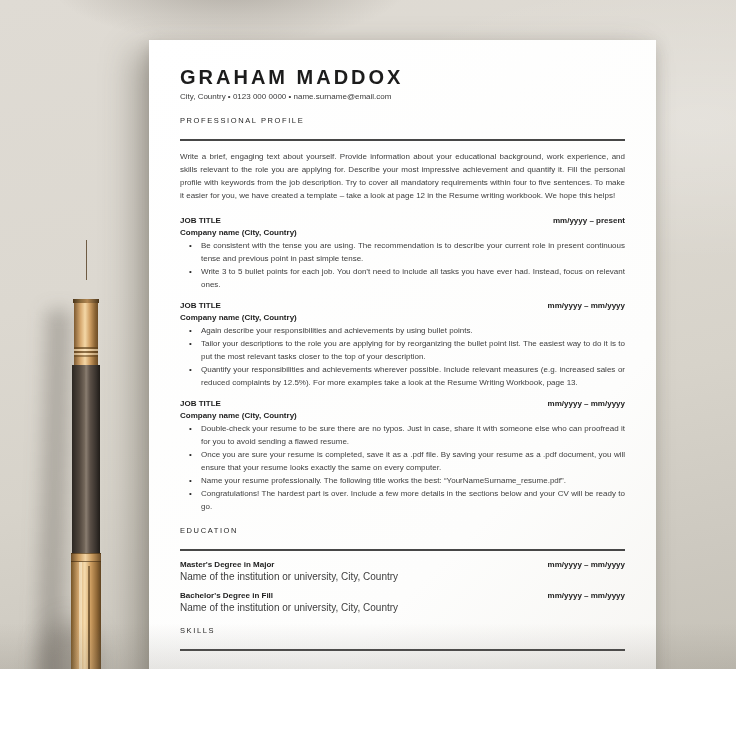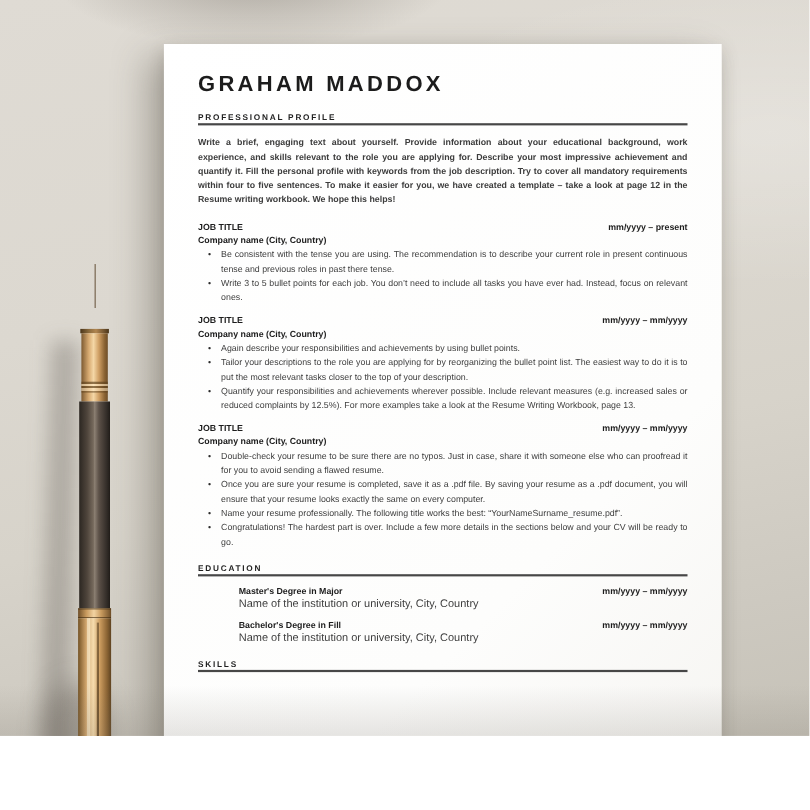--- a/index.html
+++ b/index.html
@@ -96,41 +96,41 @@
   }
 
   .resume-name {
     font-size: 20px; font-weight: bold; letter-spacing: 3px; color: #1c1c1c;
     line-height: 23px;
   }
   .contact-line { font-size: 8px; color: #3a3a3a; line-height: 12px; margin-top: 2px; }
 
   .section { margin-top: 13px; }
   .section-heading {
-    font-size: 7.5px; font-weight: bold; letter-spacing: 1.6px; color: #1f1f1f;
-    padding-bottom: 1px; border-bottom: 2px solid #474747;
+    font-size: 7.5px; font-weight: normal; letter-spacing: 1.6px; color: #1f1f1f;
+    padding-bottom: 14px; border-bottom: 2px solid #474747;
   }
   .body-text {
     font-size: 8px; line-height: 13px; text-align: justify; color: #3d3d3d;
   }
-  .profile-text { margin-top: 9px; font-weight: bold; }
+  .profile-text { margin-top: 9px; }
 
   .job { margin-top: 9px; }
   .row-between { display: flex; justify-content: space-between; align-items: baseline; }
   .job-title, .job-dates, .company-name, .degree-title, .degree-dates {
     font-size: 8px; font-weight: bold; color: #1d1d1d; line-height: 12px;
   }
   .company-name { line-height: 11px; }
   .bullet-list { list-style: none; margin: 1px 0 0 9px; }
   .bullet-list li { position: relative; padding-left: 12px; }
   .bullet-list li::before {
     content: "\2022"; position: absolute; left: 0; top: 0; color: #2a2a2a; font-size: 8px;
   }
 
-  .degree { margin-top: 8px; margin-left: 37px; }
+  .degree { margin-top: 8px; }
   .institution { font-size: 10px; line-height: 11px; color: #3d3d3d; }
 
   
   .watermark {
     position: absolute; left: 320px; top: 693px; width: 110px; text-align: center;
     color: rgba(255,255,255,0.5); font-size: 17px; font-weight: bold;
     text-shadow: 0 0 4px rgba(255,255,255,0.25);
   }
   .watermark-bar {
     margin: 4px auto 0 auto; width: 92px; height: 7px;
@@ -151,36 +151,37 @@
     <div class="pen-grip"></div>
     <div class="pen-barrel"></div>
     <div class="pen-mid-ring"></div>
     <div class="pen-cap"></div>
     <div class="pen-finial"></div>
   </div>
 
   <div class="paper">
 
     <div class="resume-name">GRAHAM MADDOX</div>
+    <div class="contact-line">City, Country • 0123 000 0000 • name.surname@email.com</div>
 
     <div class="section">
       <div class="section-heading">PROFESSIONAL PROFILE</div>
       <div class="body-text profile-text">Write a brief, engaging text about yourself. Provide information about your educational background, work experience, and skills relevant to the role you are applying for. Describe your most impressive achievement and quantify it. Fill the personal profile with keywords from the job description. Try to cover all mandatory requirements within four to five sentences. To make it easier for you, we have created a template – take a look at page 12 in the Resume writing workbook. We hope this helps!</div>
     </div>
 
     <div class="section">
 
       <div class="job">
         <div class="row-between">
           <span class="job-title">JOB TITLE</span>
           <span class="job-dates">mm/yyyy – present</span>
         </div>
         <div class="company-name">Company name (City, Country)</div>
         <ul class="bullet-list body-text">
-          <li>Be consistent with the tense you are using. The recommendation is to describe your current role in present continuous tense and previous roles in past there tense.</li>
+          <li>Be consistent with the tense you are using. The recommendation is to describe your current role in present continuous tense and previous point in past simple tense.</li>
           <li>Write 3 to 5 bullet points for each job. You don’t need to include all tasks you have ever had. Instead, focus on relevant ones.</li>
         </ul>
       </div>
 
       <div class="job">
         <div class="row-between">
           <span class="job-title">JOB TITLE</span>
           <span class="job-dates">mm/yyyy – mm/yyyy</span>
         </div>
         <div class="company-name">Company name (City, Country)</div>

